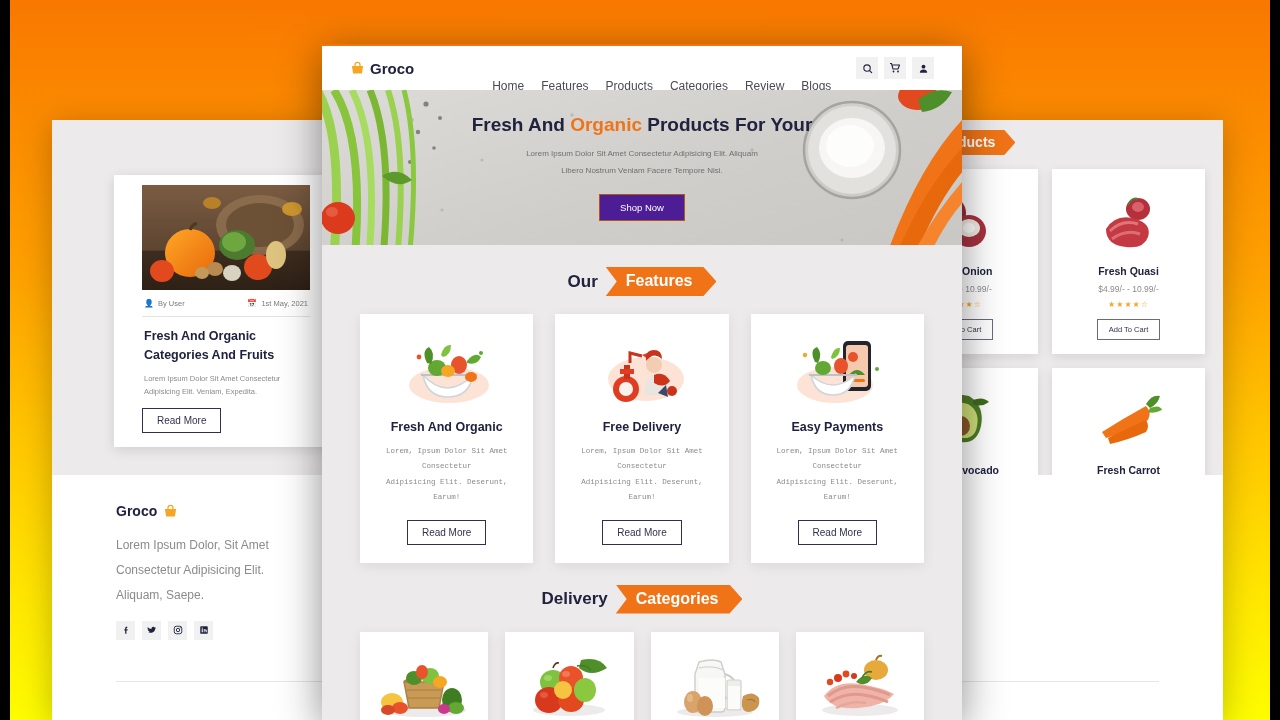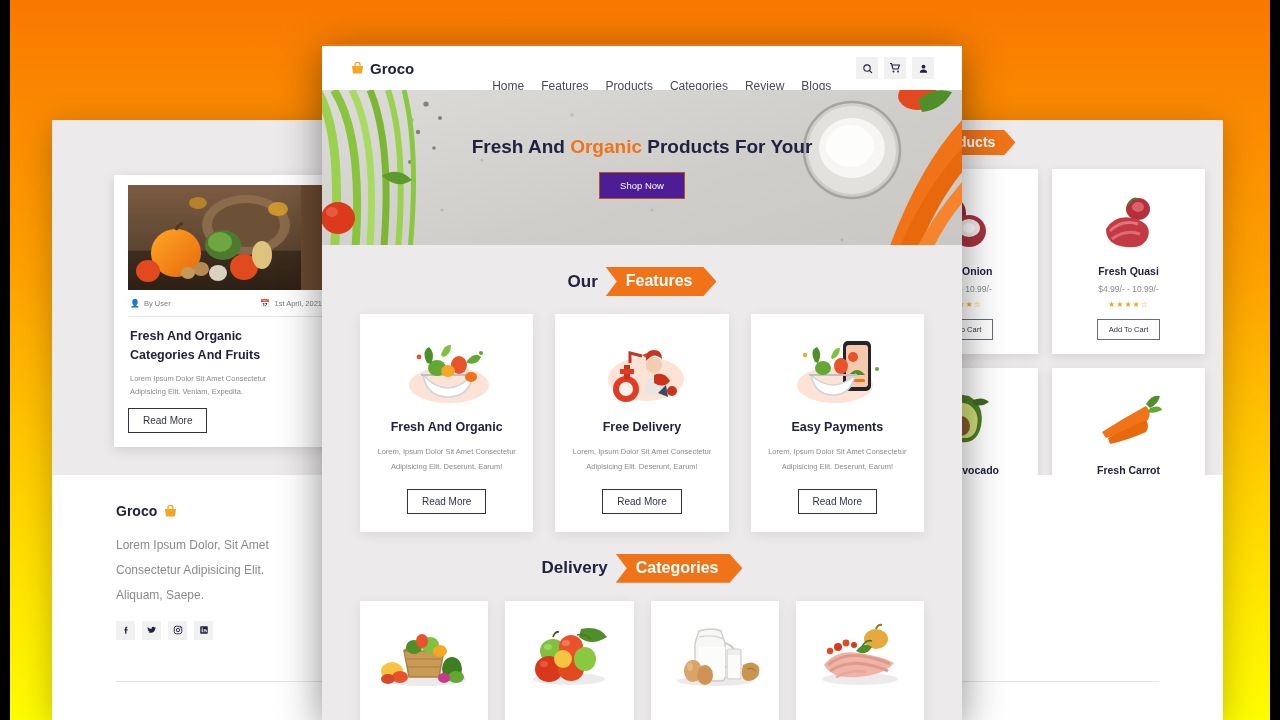--- a/index.html
+++ b/index.html
@@ -29,21 +29,21 @@
     left: 52px; top: 120px; width: 1171px; height: 600px;
     background: #eceaea;
     box-shadow: 0 6px 30px rgba(0,0,0,.25);
     overflow: hidden;
   }
 
   
   .blog-wrap { position: absolute; left: 62px; top: 55px; display: flex; gap: 14px; }
   .blog-card {
     width: 224px; background: #fff; box-shadow: 0 3px 12px rgba(0,0,0,.12);
-    padding: 10px 14px 14px;
+    padding: 10px 28px 14px;
   }
   .blog-thumb {
     width: 100%; height: 105px; position: relative; overflow: hidden;
     background: #6b4a31;
   }
   .blog-meta {
     display: flex; justify-content: space-between; align-items: center;
     font-size: 7.5px; color: #7a7a7a; padding: 9px 2px 8px;
     border-bottom: 1px solid #e3e3e3;
   }
@@ -165,21 +165,21 @@
     clip-path: polygon(0 0, calc(100% - 13px) 0, 100% 50%, calc(100% - 13px) 100%, 0 100%, 11px 50%);
   }
 
   .feat-grid { display: grid; grid-template-columns: repeat(3, 1fr); gap: 22px; padding: 0 38px; }
   .feat-card {
     background: #fff; box-shadow: 0 3px 12px rgba(0,0,0,.08);
     padding: 20px 14px 18px; text-align: center;
   }
   .feat-img { height: 74px; display: flex; align-items: center; justify-content: center; }
   .feat-title { font-size: 12.5px; font-weight: bold; color: #20223f; margin-top: 12px; }
-  .feat-text { font-size: 7.5px; color: #8b8b8b; line-height: 2.05; margin-top: 10px; }
+  .feat-text { font-size: 7.5px; color: #8b8b8b; line-height: 2.05; margin-top: 10px; font-family: Liberation Mono, monospace; }
 
   .cat-grid { display: grid; grid-template-columns: repeat(4, 1fr); gap: 17px; padding: 0 38px; }
   .cat-card {
     background: #fff; box-shadow: 0 3px 12px rgba(0,0,0,.08);
     padding: 18px 8px 16px; text-align: center; height: 128px;
   }
   .cat-img { height: 70px; display: flex; align-items: center; justify-content: center; }
 
   svg { display: block; }
 </style>
@@ -221,21 +221,21 @@
             <ellipse cx="60" cy="88" rx="7" ry="6" fill="#c49a5c"></ellipse>
             <ellipse cx="150" cy="24" rx="10" ry="7" fill="#d9a02c" opacity="0.85"></ellipse>
             <ellipse cx="70" cy="18" rx="9" ry="6" fill="#c98c24" opacity="0.8"></ellipse>
           </svg>
         </div>
         <div class="blog-meta">
           <div>
             <span class="ic">👤</span><span>By User</span>
           </div>
           <div>
-            <span class="ic">📅</span><span>1st April, 2021</span>
+            <span class="ic">📅</span><span>1st May, 2021</span>
           </div>
         </div>
         <div class="blog-title">
           <div>Fresh And Organic</div>
           <div>Categories And Fruits</div>
         </div>
         <div class="blog-text">
           <div>Lorem Ipsum Dolor Sit Amet Consectetur</div>
           <div>Adipisicing Elit. Veniam, Expedita.</div>
         </div>
@@ -558,20 +558,24 @@
             <path d="M512 197 q8 -30 32 -31 q26 -1 32 31 z" fill="#8a3f93"></path>
             <path d="M524 197 q8 -20 22 -20 q15 0 20 20 z" fill="#a855b0"></path>
             <path d="M534 197 q5 -11 12 -11 q8 0 11 11 z" fill="#c784cd"></path>
           </g>
         </svg>
       </div>
       <div class="hero-inner">
         <div class="hero-h1">
           <span>Fresh And </span><em>Organic</em><span> Products For Your</span>
         </div>
+        <div class="hero-p">
+          <div>Lorem Ipsum Dolor Sit Amet Consectetur Adipisicing Elit. Aliquam</div>
+          <div>Libero Nostrum Veniam Facere Tempore Nisi.</div>
+        </div>
         <div class="btn-shop">Shop Now</div>
       </div>
     </div>
 
     <div class="sec-head">
       <span class="plain">Our</span>
       <span class="rib">Features</span>
     </div>
 
     <div class="feat-grid">

